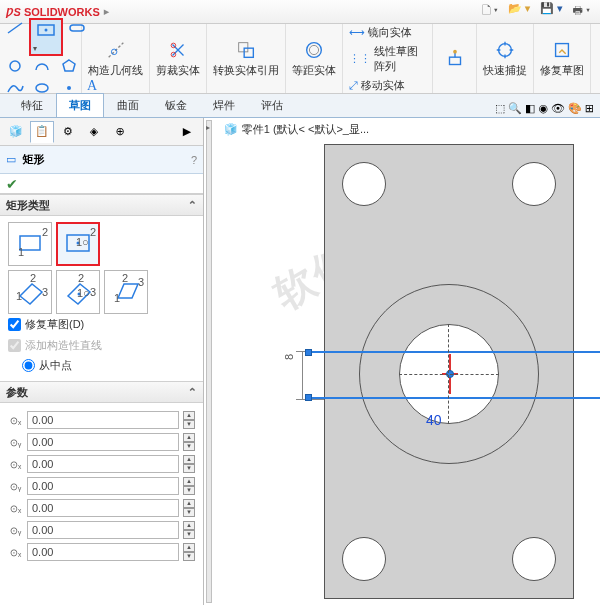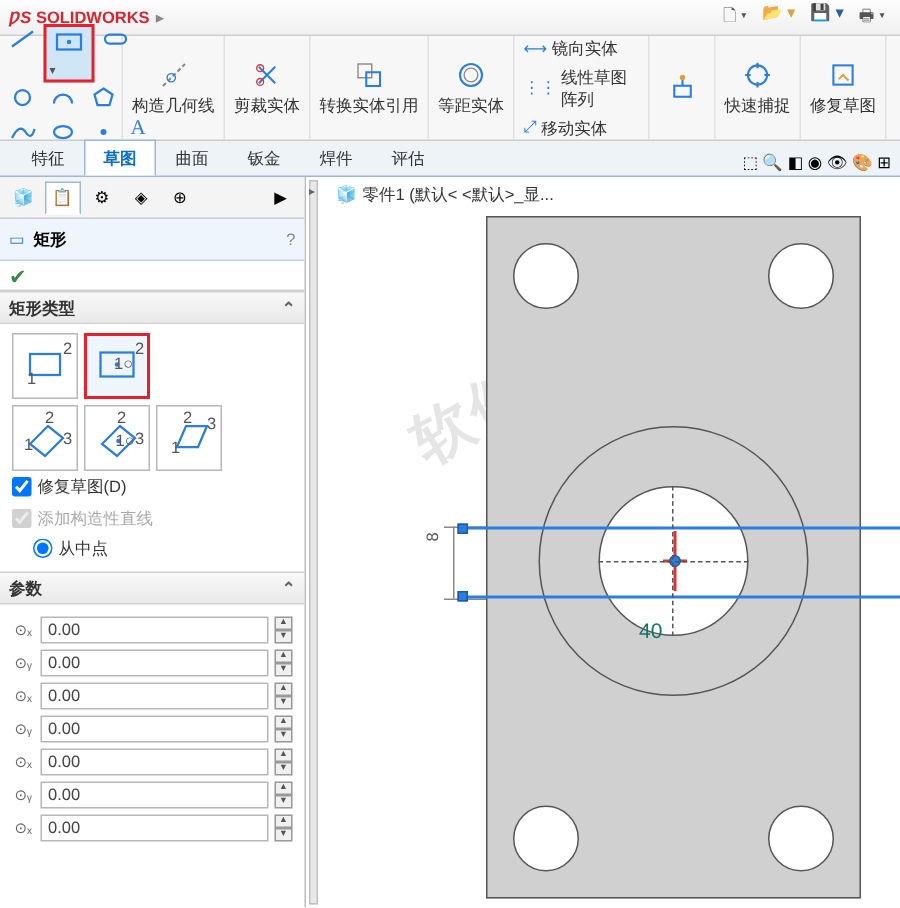--- a/index.html
+++ b/index.html
@@ -54,21 +54,21 @@
 .big-ring{position:absolute;left:35px;top:140px;width:180px;height:180px;border:1.5px solid #555;border-radius:50%}
 .mid-ring{position:absolute;left:75px;top:180px;width:100px;height:100px;border:1.5px solid #555;border-radius:50%;background:#fff}
 .center-mark{position:absolute;left:118px;top:210px;width:16px;height:40px}
 .center-mark .v{position:absolute;left:7px;top:0;width:2px;height:40px;background:#d33}
 .center-mark .h{position:absolute;left:0;top:19px;width:16px;height:2px;background:#d33}
 .center-mark .dot{position:absolute;left:4px;top:16px;width:8px;height:8px;border-radius:50%;background:#2a7de1;border:1px solid #1a5ca8}
 .sel-rect{position:absolute;left:-15px;top:207px;width:294px;height:48px;border-top:2px solid #2a7de1;border-bottom:2px solid #2a7de1}
 .sel-rect .e{position:absolute;width:7px;height:7px;background:#2a7de1;border:1px solid #1a5ca8}
 .dim-v{position:absolute;left:-38px;top:206px;font-size:12px;color:#555}
 .dim-v .n{transform:rotate(-90deg);display:inline-block;transform-origin:center}
-.dim-h{position:absolute;left:102px;top:268px;font-size:14px;color:#0f766e}
+.dim-h{position:absolute;left:102px;top:268px;font-size:14px;color:#1d4ed8}
 .ext-line{position:absolute;background:#888;height:1px}
 .watermark{position:absolute;left:60px;top:100px;transform:rotate(-30deg);font-size:40px;color:rgba(180,180,180,0.35);font-weight:bold;letter-spacing:2px;pointer-events:none}
 .disabled{color:#aaa}
 </style>
 </head>
 <body>
 
 <div class="titlebar">
   <span class="sw-logo">ǷS <b>SOLIDWORKS</b></span>
   <span style="color:#888;cursor:pointer">▸</span>

